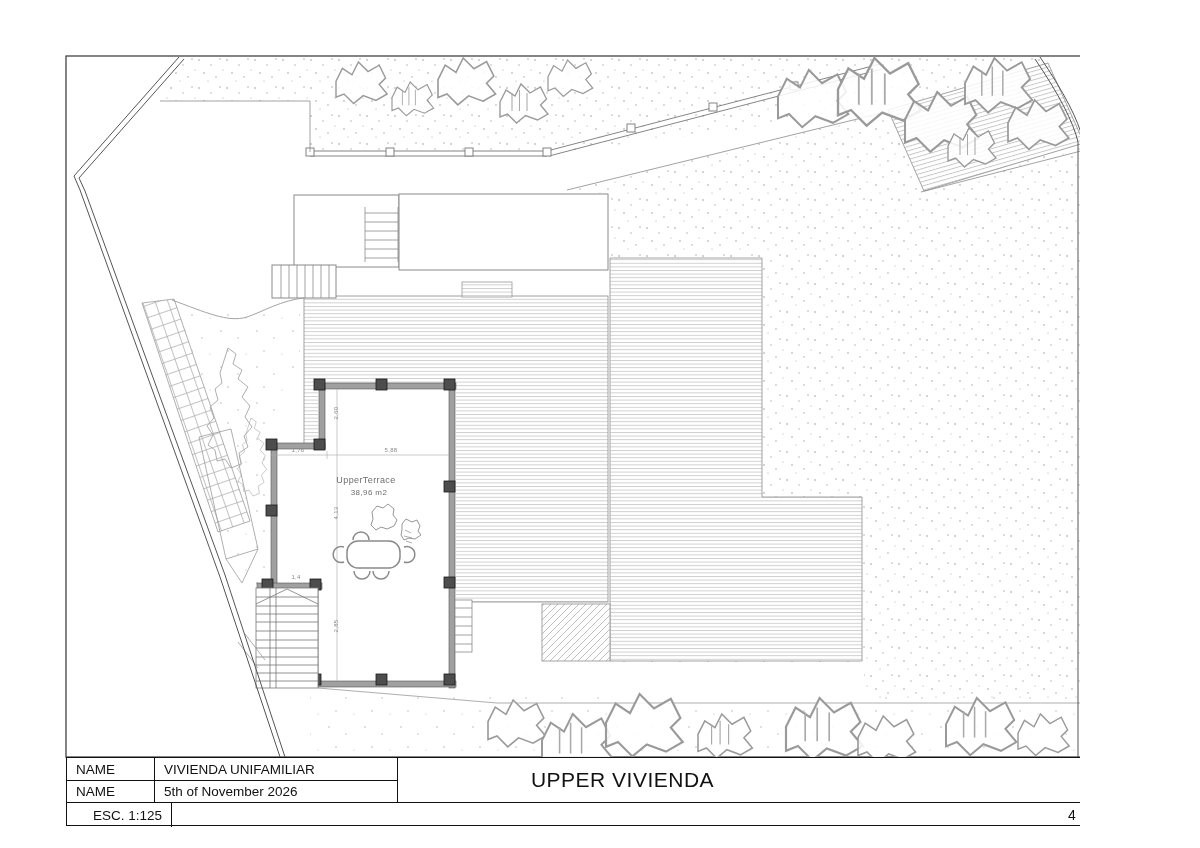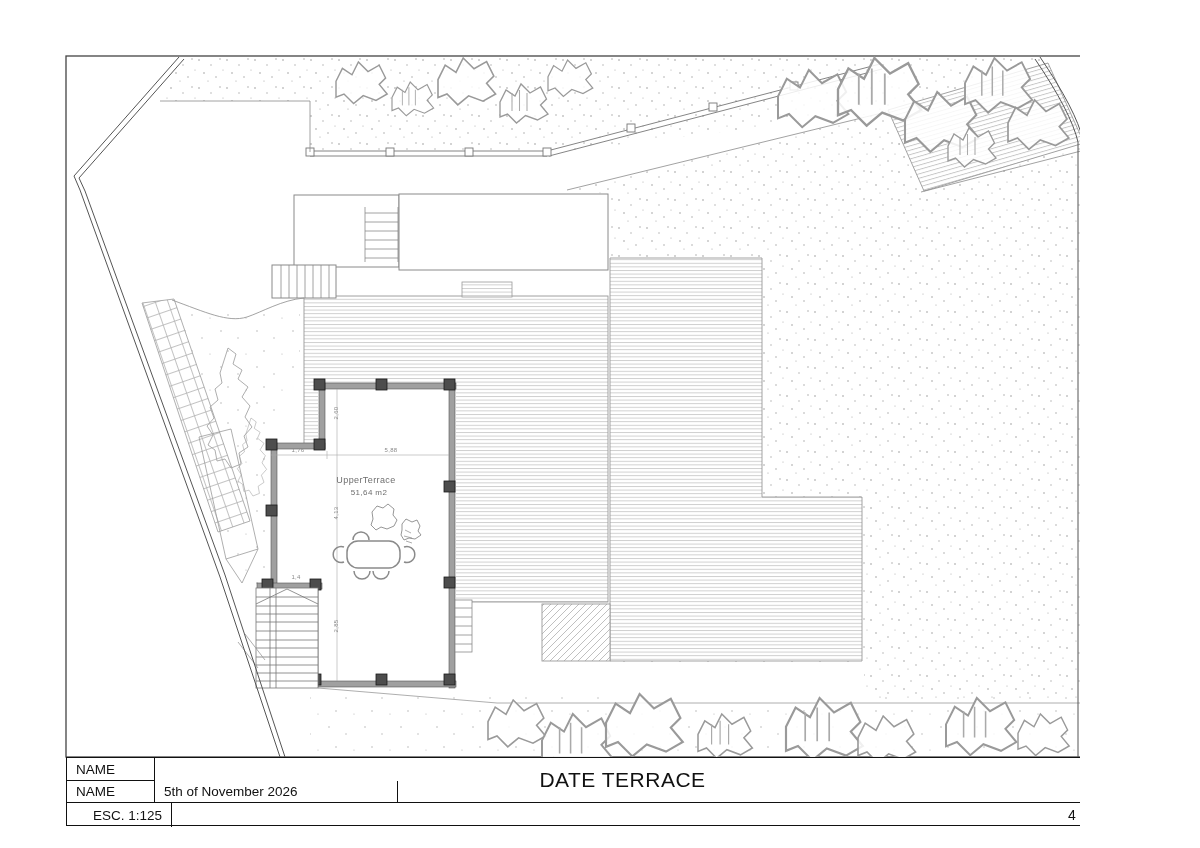--- a/index.html
+++ b/index.html
@@ -224,31 +224,32 @@
     <use href="#tb2" transform="translate(946,698) scale(2.2)"></use>
     <use href="#tb1" transform="translate(1018,714) scale(1.6)"></use>
   </g>
   <g>
     <use href="#bushP" transform="translate(208,348)"></use>
     <use href="#bushP" transform="translate(238,418) scale(0.65)"></use>
   </g>
 </svg>
 
 <span class="plan-label" style="left:366px;top:480px;">UpperTerrace</span>
-<span class="plan-label" style="left:369px;top:492px;font-size:8px;">51,64 m2</span>
+<span class="plan-label" style="left:369px;top:492px;font-size:8px;">38,96 m2</span>
 
 <span class="dim v" style="left:336px;top:413px;">2,60</span>
 <span class="dim" style="left:298px;top:450px;">1,76</span>
 <span class="dim" style="left:391px;top:450px;">5,88</span>
 <span class="dim v" style="left:336px;top:513px;">4,13</span>
 <span class="dim" style="left:296px;top:577px;">1,4</span>
 <span class="dim v" style="left:336px;top:626px;">2,85</span>
 
 <div id="titleblock">
   <div class="tb-cell tb-line-r tb-line-b" style="left:0;top:0;width:88px;height:23px;">NAME</div>
+  <div class="tb-cell tb-line-r tb-line-b" style="left:88px;top:0;width:243px;height:23px;">VIVIENDA UNIFAMILIAR</div>
   <div class="tb-cell tb-line-r tb-line-b" style="left:0;top:23px;width:88px;height:22px;">NAME</div>
   <div class="tb-cell tb-line-r tb-line-b" style="left:88px;top:23px;width:243px;height:22px;">5th of November 2026</div>
-  <div class="tb-cell tb-title tb-line-b" style="left:331px;top:0;width:689px;height:45px;">DATE TERRACE</div>
+  <div class="tb-cell tb-title tb-line-b" style="left:331px;top:0;width:689px;height:45px;">UPPER VIVIENDA</div>
   <div class="tb-cell tb-line-r" style="left:17px;top:45px;width:88px;height:24px;">ESC. 1:125</div>
   <div class="tb-cell tb-page" style="left:990px;top:45px;width:30px;height:24px;">4</div>
 </div>
 
 </div>
 
 </body></html>

